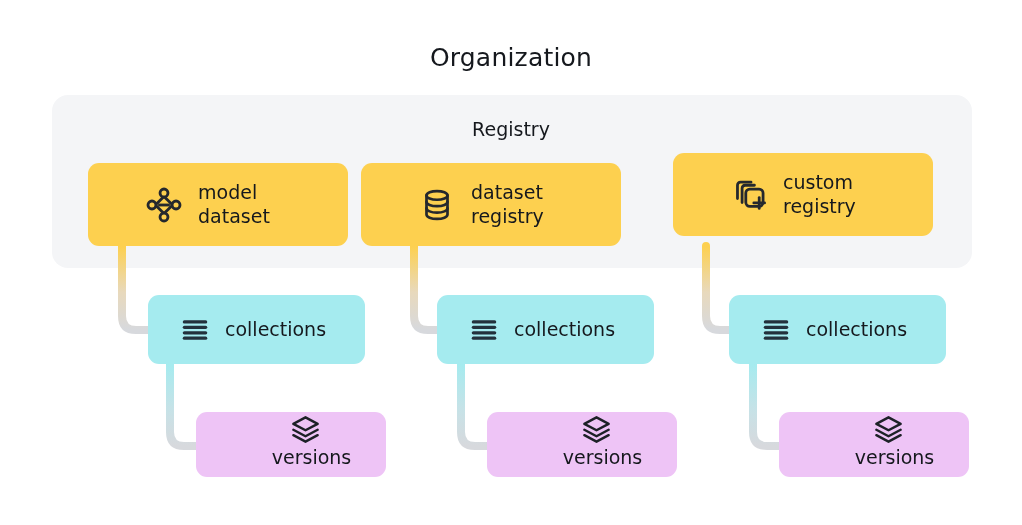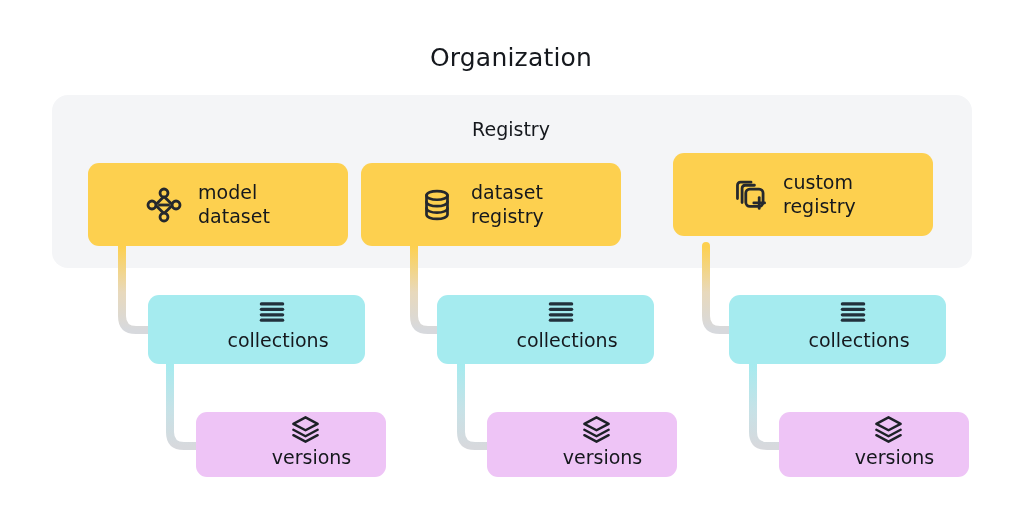--- a/index.html
+++ b/index.html
@@ -72,21 +72,20 @@
     width: 260px;
     height: 83px;
     background: #fdd04f;
     padding-left: 56px;
   }
   .card-collections {
     width: 217px;
     height: 69px;
     background: #a5ebef;
     padding-left: 30px;
-    flex-direction: column;
   }
   .card-versions {
     width: 190px;
     height: 65px;
     background: #eec4f6;
     padding-left: 28px;
     flex-direction: column;
   }
 
   .card-icon {

